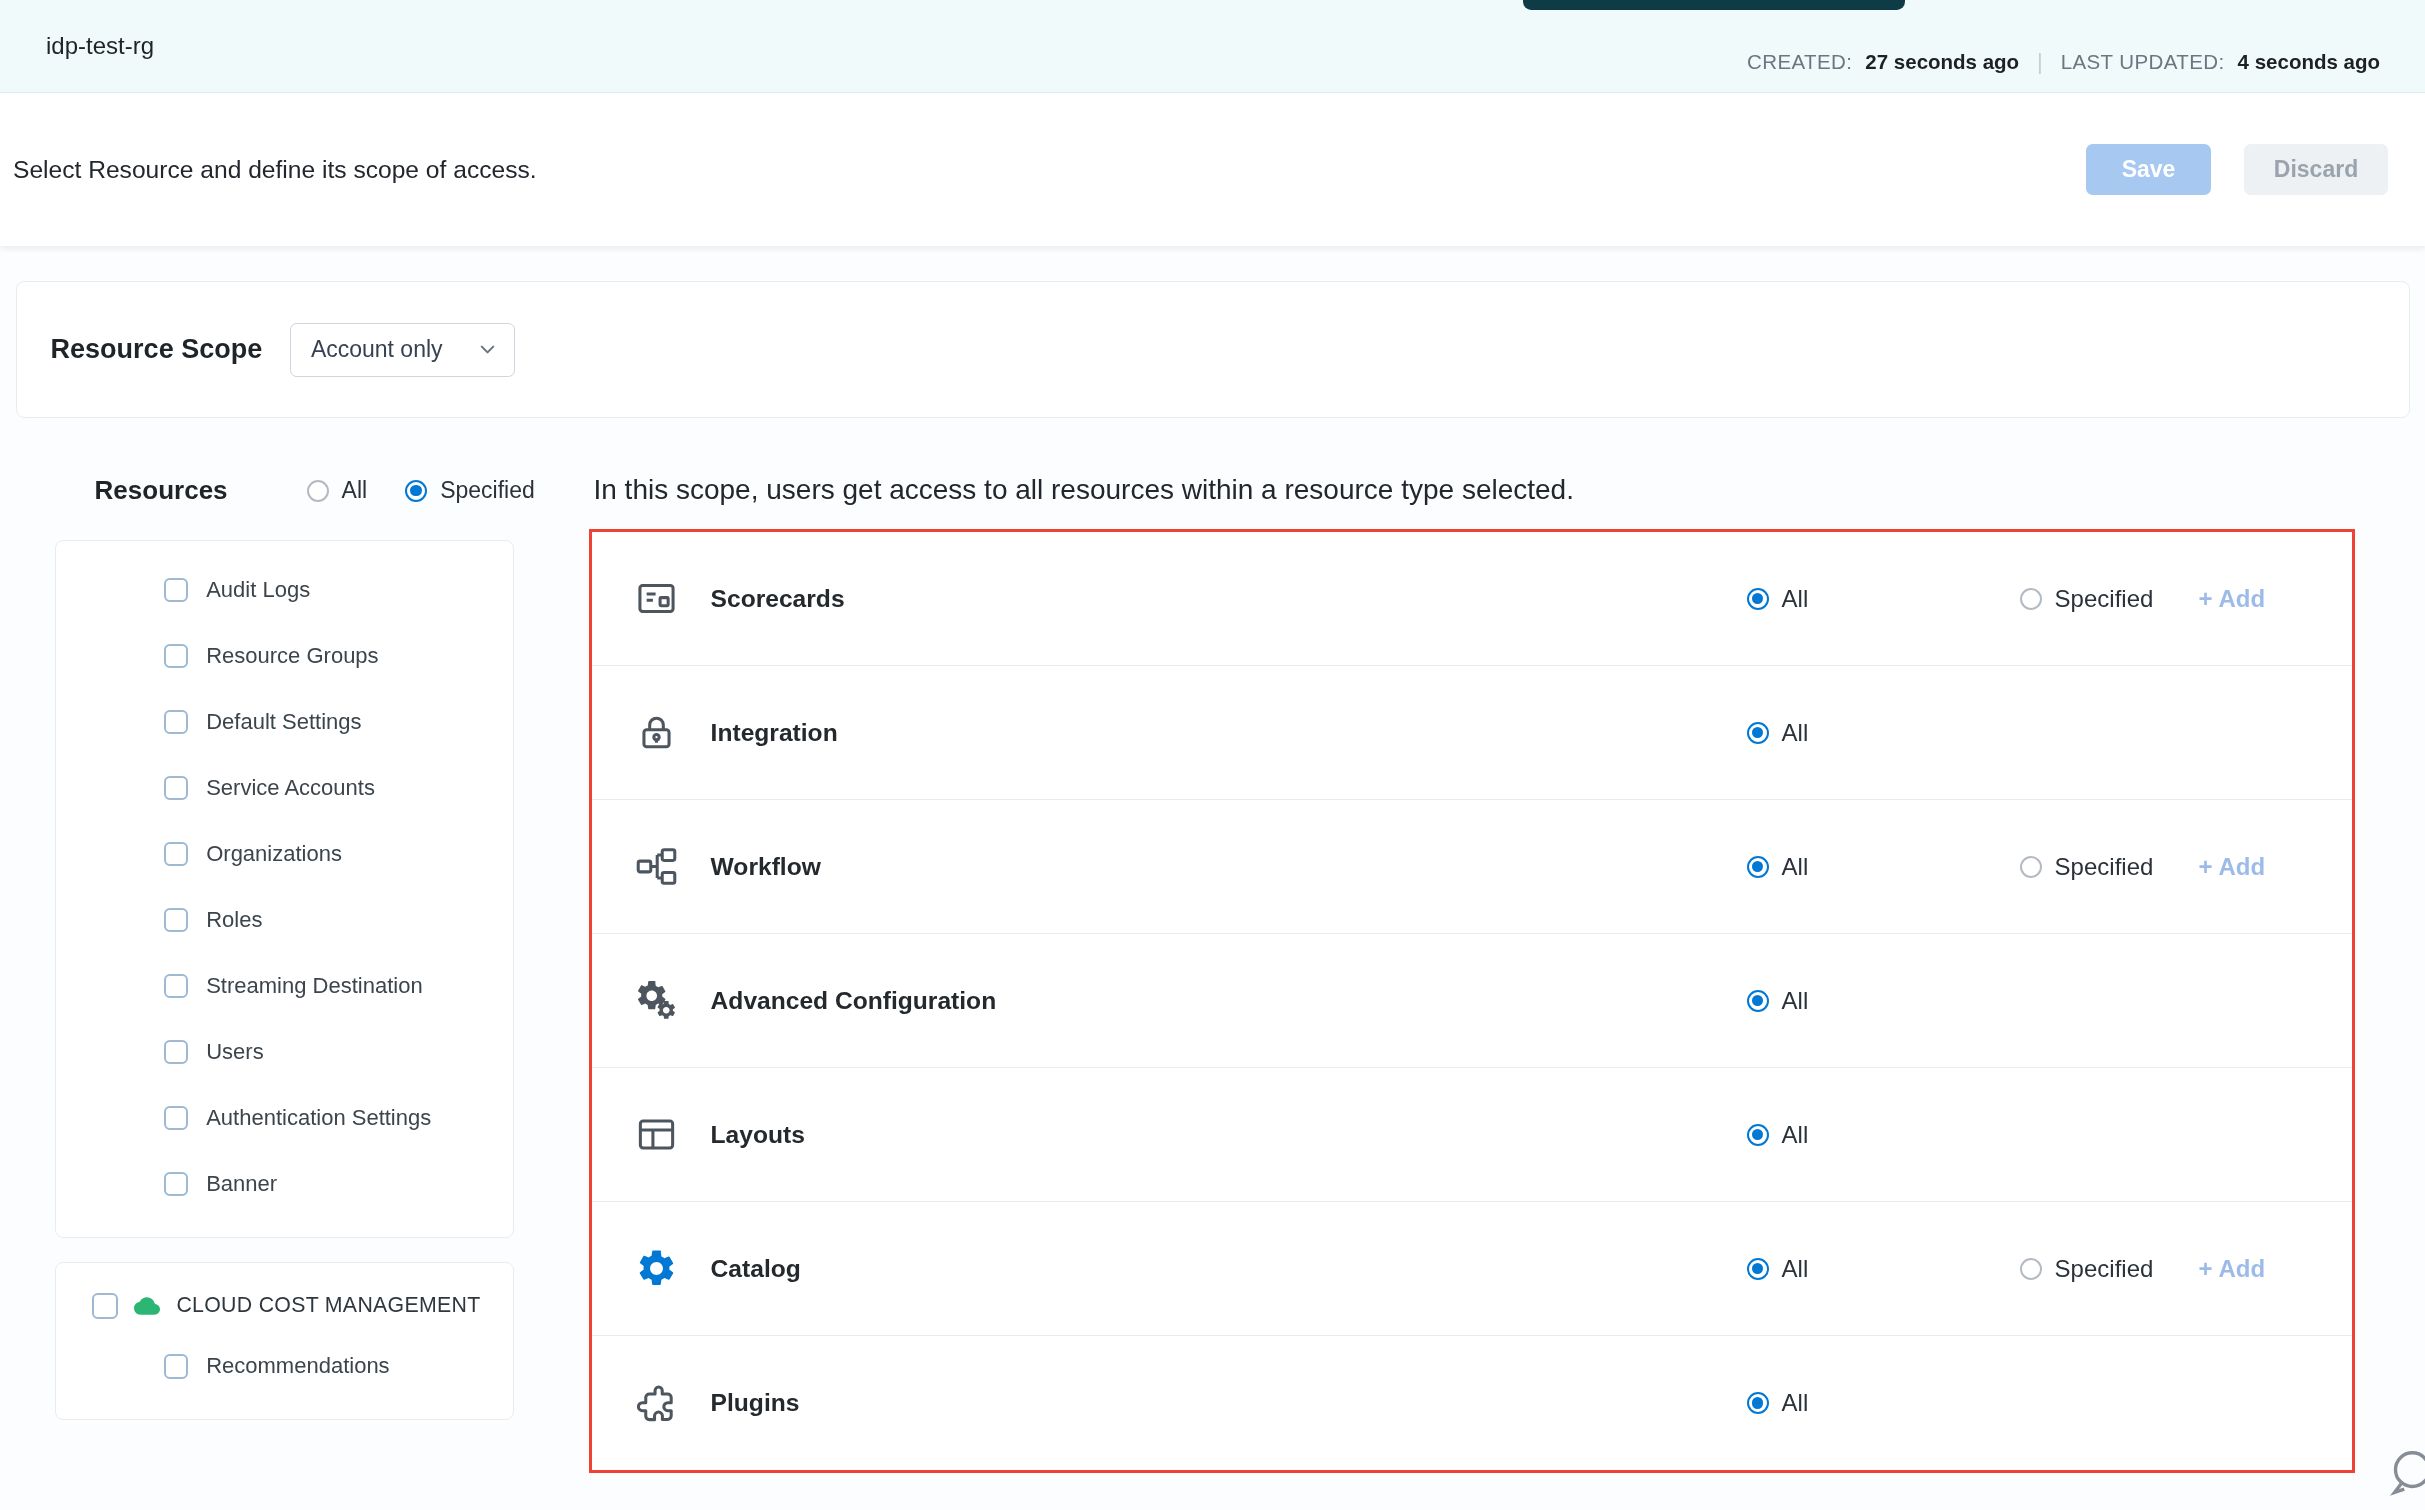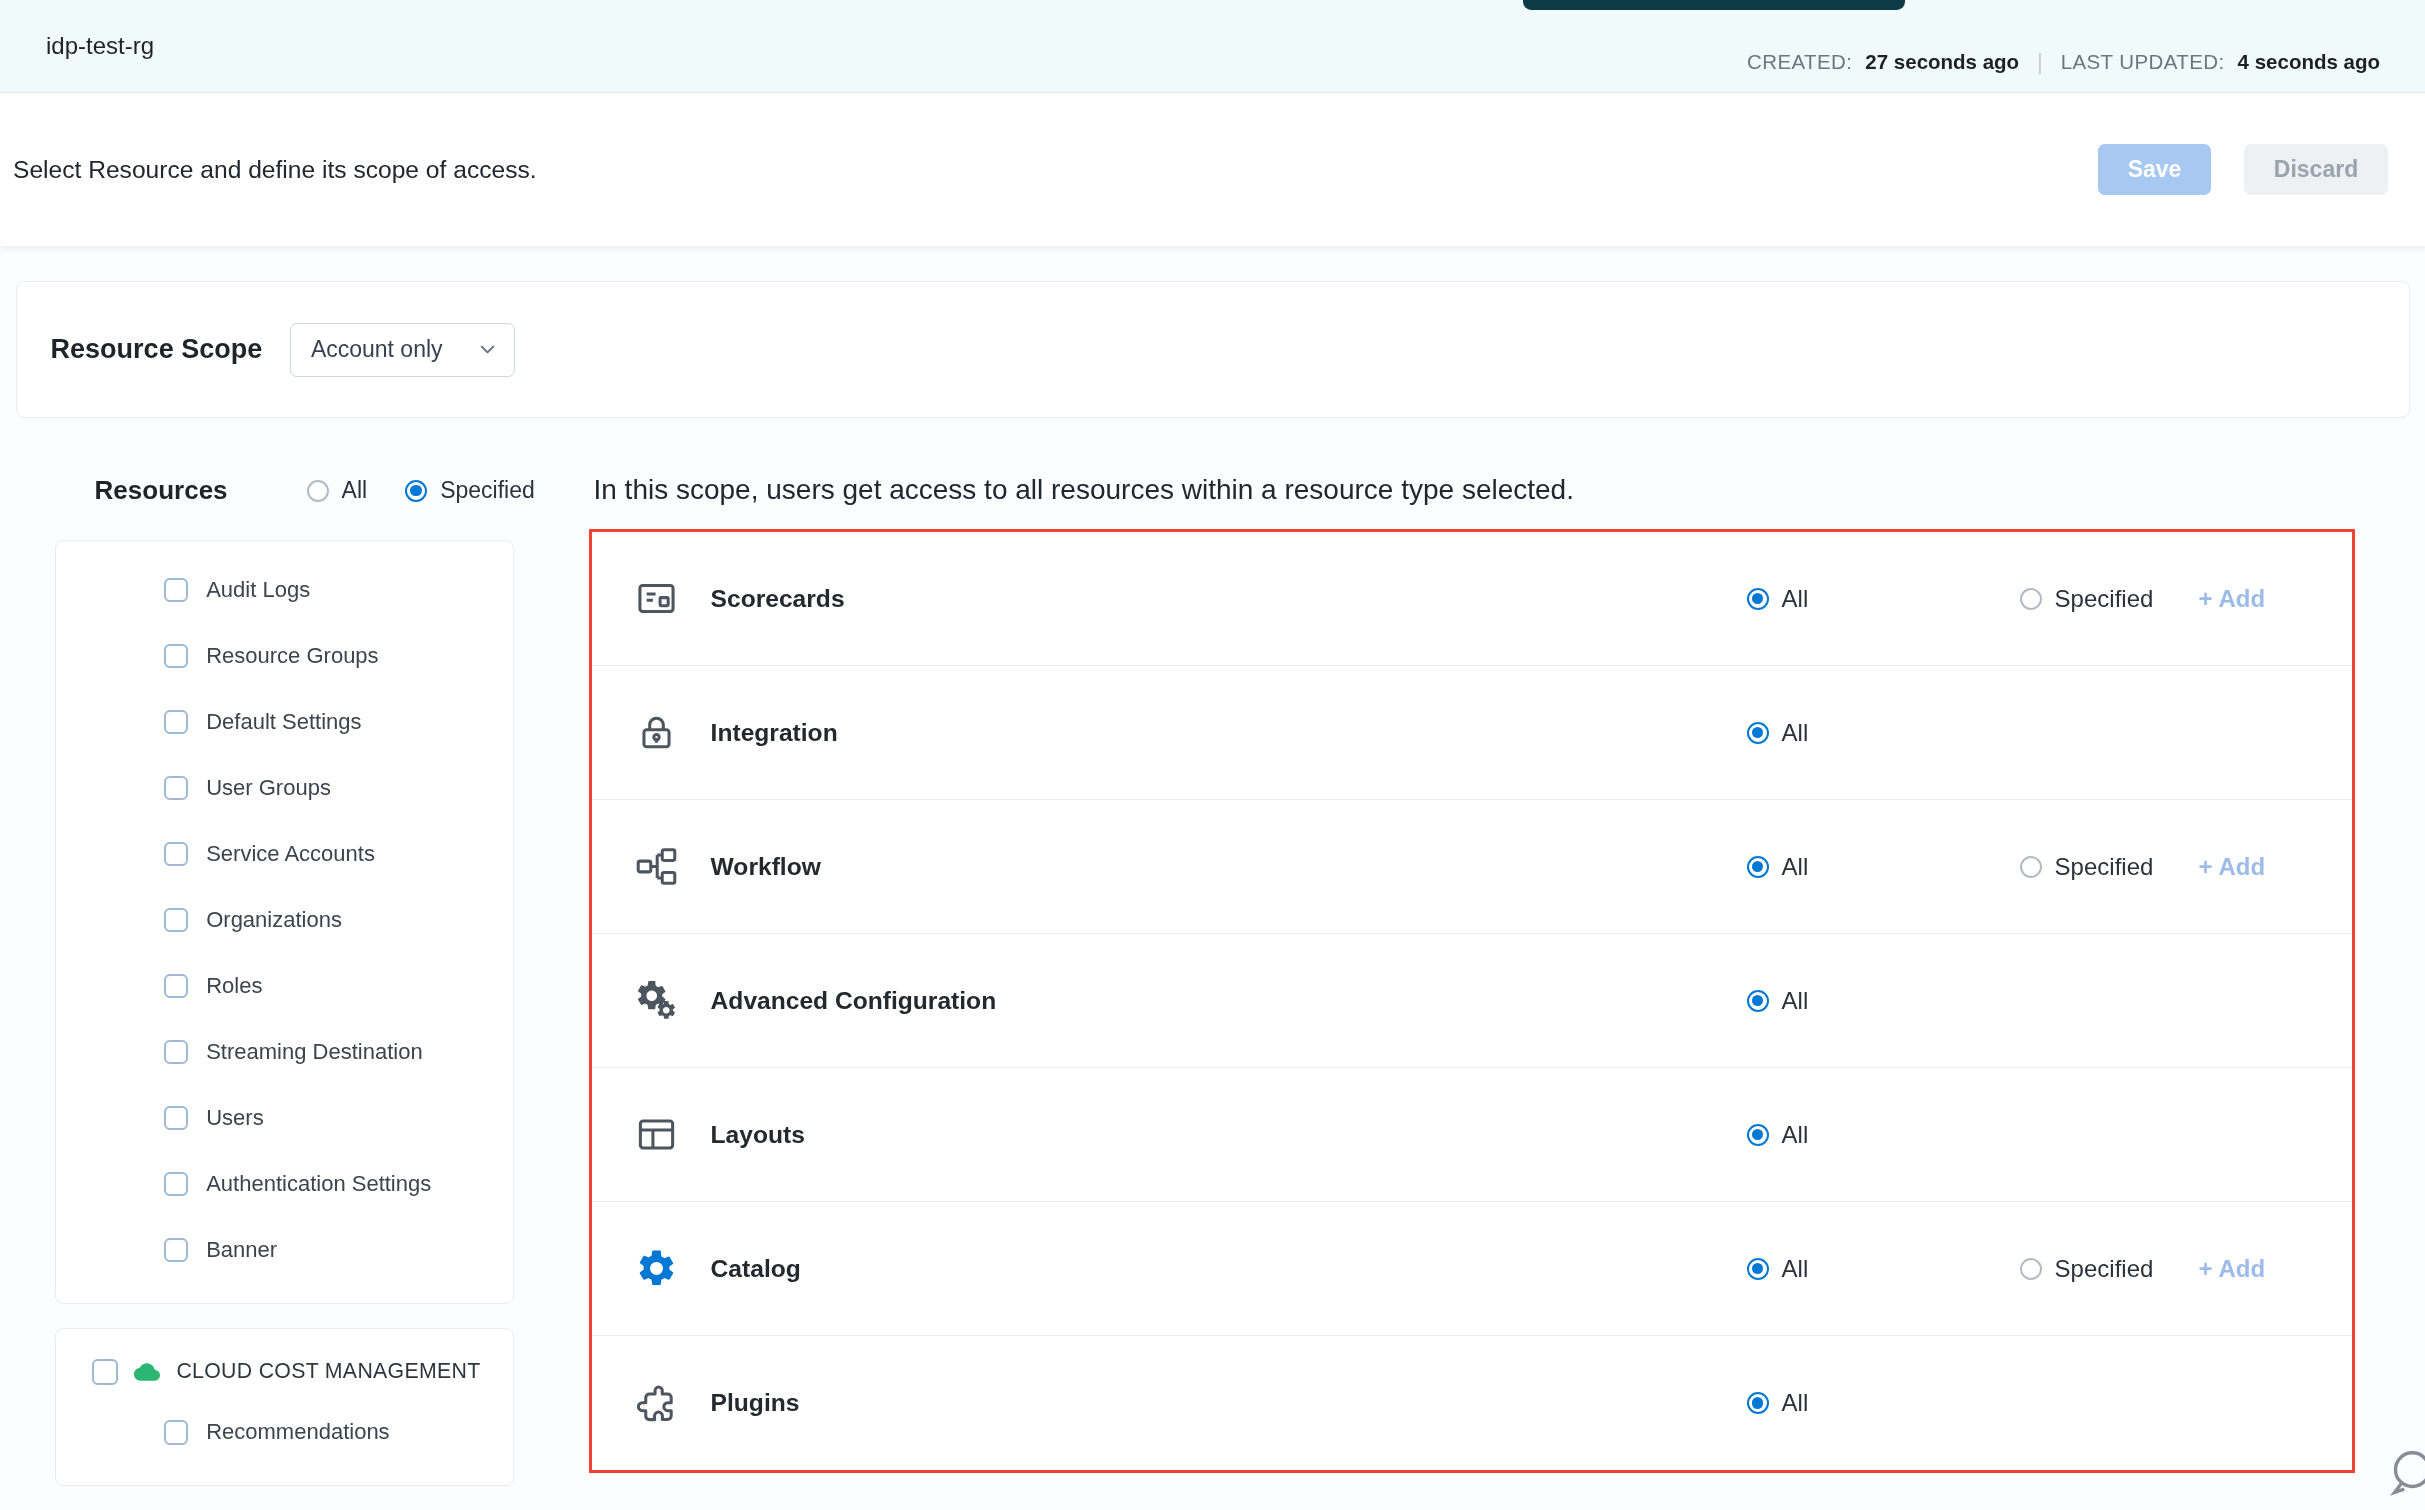--- a/index.html
+++ b/index.html
@@ -27,21 +27,21 @@
   
   .action-bar {
     height:153px; background:#ffffff; display:flex; align-items:center;
     padding:0 38px 0 13px; box-shadow:0 2.5px 6.6px rgba(0,0,0,.07);
     position:relative; z-index:2;
   }
   .subtitle { font-size:24.6px; color:#22272e; }
   .actions { margin-left:auto; display:flex; gap:33px; align-items:center; }
   .btn { height:51px; border:none; border-radius:6.6px; font-size:23px; font-weight:700;
          font-family:inherit; cursor:pointer; }
-  .btn-save { width:113px; background:#a7c8f0; color:#ffffff; }
+  .btn-save { width:125px; background:#a7c8f0; color:#ffffff; }
   .btn-discard { width:144px; background:#eef1f4; color:#9aa4ae; }
 
   
   .content { padding:35px 15.6px 0 15.6px; }
 
   .scope-card {
     height:137px; background:#fff; border:1.6px solid #e9eced; border-radius:8.2px;
     display:flex; align-items:center; padding:0 34px; gap:28px;
   }
   .scope-label { font-size:27px; font-weight:700; color:#1f2428; }
@@ -157,24 +157,20 @@
         <div class="tree-child">
             <span class="checkbox small"></span>
             <span class="child-label">Resource Groups</span>
           </div>
         <div class="tree-child">
             <span class="checkbox small"></span>
             <span class="child-label">Default Settings</span>
           </div>
         <div class="tree-child">
             <span class="checkbox small"></span>
-            <span class="child-label">User Groups</span>
-          </div>
-        <div class="tree-child">
-            <span class="checkbox small"></span>
             <span class="child-label">Service Accounts</span>
           </div>
         <div class="tree-child">
             <span class="checkbox small"></span>
             <span class="child-label">Organizations</span>
           </div>
         <div class="tree-child">
             <span class="checkbox small"></span>
             <span class="child-label">Roles</span>
           </div>

